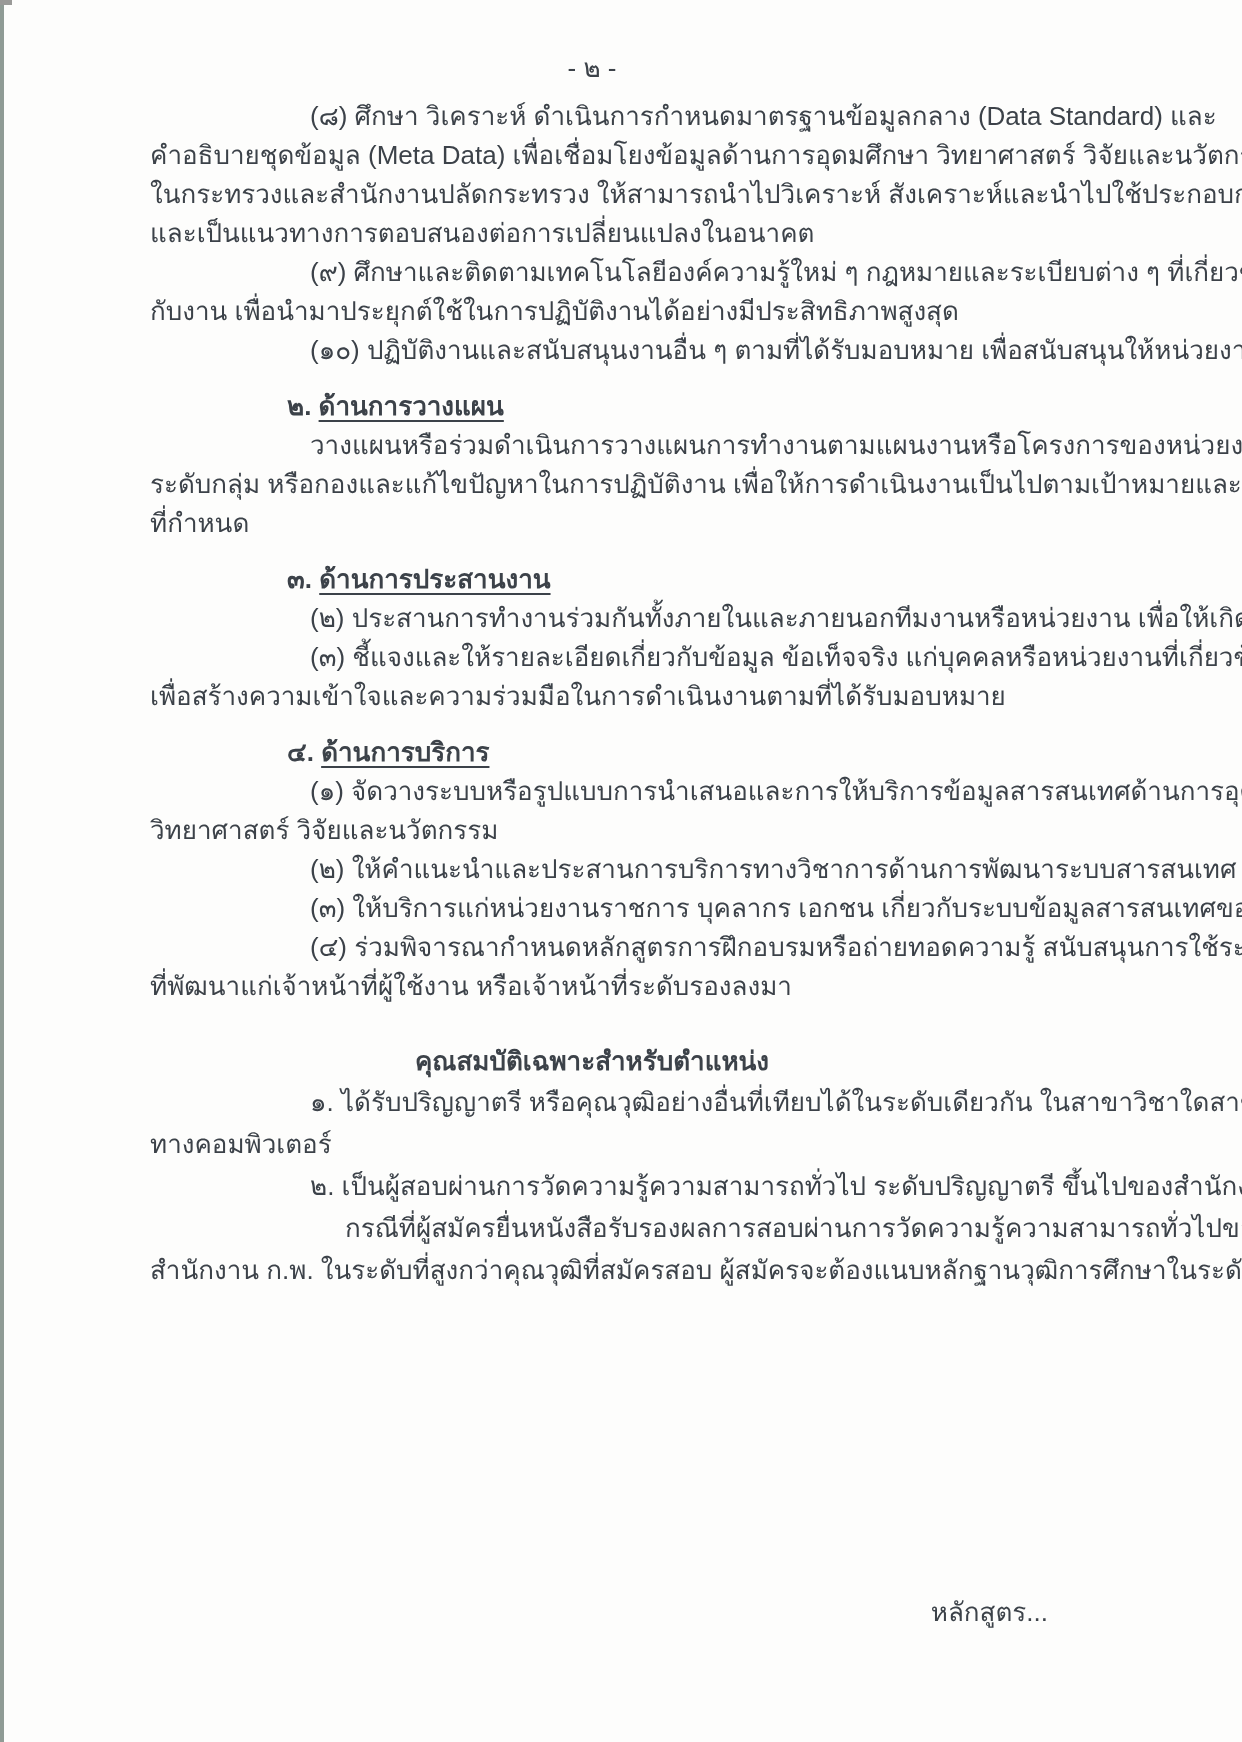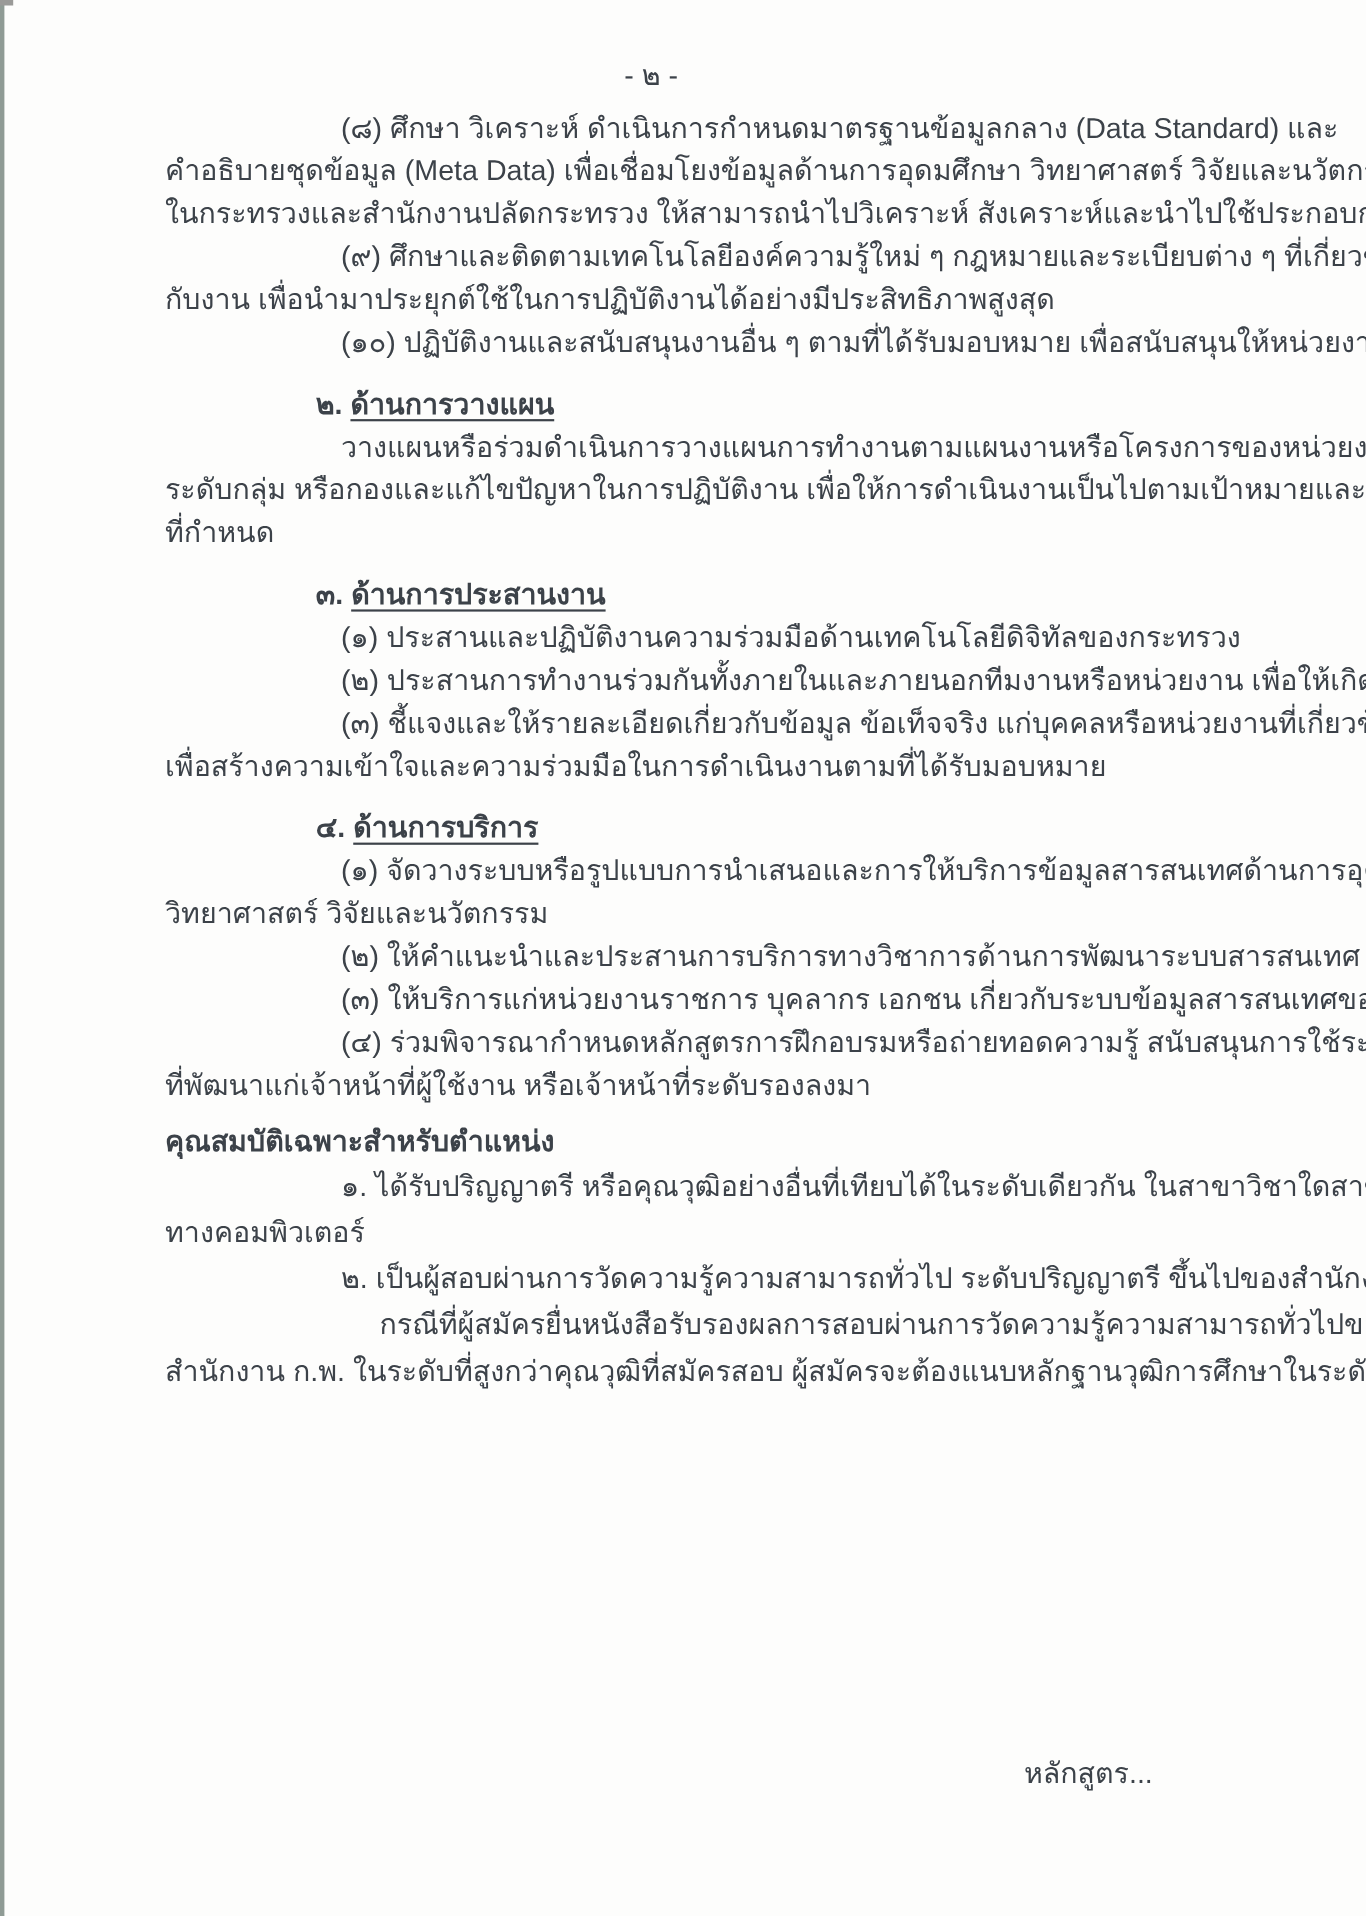--- a/index.html
+++ b/index.html
@@ -57,22 +57,23 @@
     margin-top: 17px;
     margin-left: 137px;
     font-weight: 700;
   }
   .h-title {
     text-decoration: underline;
     text-decoration-thickness: 2px;
     text-underline-offset: 5px;
   }
   .block-heading {
-    margin-top: 12px;
+    margin-top: 36px;
     font-weight: 700;
+    text-align: center;
   }
   .wide { line-height: 42px; }
   .footer-note {
     position: absolute;
     top: 1594px;
     right: 194px;
     font-size: 26px;
     line-height: 36px;
   }
 </style>
@@ -81,38 +82,36 @@
 
 <div class="page">
   <div class="scan-line"></div>
   <div class="corner-speck"></div>
   <div class="page-number">- ๒ -</div>
   <div class="content" id="doc-content">
       <div class="para">
         <div class="line indent-item">(๘) ศึกษา วิเคราะห์ ดำเนินการกำหนดมาตรฐานข้อมูลกลาง (Data Standard) และ</div>
         <div class="line">คำอธิบายชุดข้อมูล (Meta Data) เพื่อเชื่อมโยงข้อมูลด้านการอุดมศึกษา วิทยาศาสตร์ วิจัยและนวัตกรรม</div>
         <div class="line">ในกระทรวงและสำนักงานปลัดกระทรวง ให้สามารถนำไปวิเคราะห์ สังเคราะห์และนำไปใช้ประกอบการตัดสินใจ</div>
+        <div class="line">และเป็นแนวทางการตอบสนองต่อการเปลี่ยนแปลงในอนาคต</div>
       </div>
       <div class="para">
         <div class="line indent-item">(๙) ศึกษาและติดตามเทคโนโลยีองค์ความรู้ใหม่ ๆ กฎหมายและระเบียบต่าง ๆ ที่เกี่ยวข้อง</div>
         <div class="line">กับงาน เพื่อนำมาประยุกต์ใช้ในการปฏิบัติงานได้อย่างมีประสิทธิภาพสูงสุด</div>
       </div>
       <div class="para">
         <div class="line indent-item">(๑๐) ปฏิบัติงานและสนับสนุนงานอื่น ๆ ตามที่ได้รับมอบหมาย เพื่อสนับสนุนให้หน่วยงาน</div>
       </div>
       <div class="heading"><span class="h-num">๒. </span><span class="h-title">ด้านการวางแผน</span></div>
       <div class="para">
         <div class="line indent-item">วางแผนหรือร่วมดำเนินการวางแผนการทำงานตามแผนงานหรือโครงการของหน่วยงาน</div>
         <div class="line">ระดับกลุ่ม หรือกองและแก้ไขปัญหาในการปฏิบัติงาน เพื่อให้การดำเนินงานเป็นไปตามเป้าหมายและผลสัมฤทธิ์</div>
         <div class="line">ที่กำหนด</div>
       </div>
       <div class="heading"><span class="h-num">๓. </span><span class="h-title">ด้านการประสานงาน</span></div>
-      <div class="para">
-        <div class="line indent-item">(๑) ประสานและปฏิบัติงานความร่วมมือด้านเทคโนโลยีดิจิทัลของกระทรวง</div>
-      </div>
       <div class="para">
         <div class="line indent-item">(๒) ประสานการทำงานร่วมกันทั้งภายในและภายนอกทีมงานหรือหน่วยงาน เพื่อให้เกิด</div>
       </div>
       <div class="para">
         <div class="line indent-item">(๓) ชี้แจงและให้รายละเอียดเกี่ยวกับข้อมูล ข้อเท็จจริง แก่บุคคลหรือหน่วยงานที่เกี่ยวข้อง</div>
         <div class="line">เพื่อสร้างความเข้าใจและความร่วมมือในการดำเนินงานตามที่ได้รับมอบหมาย</div>
       </div>
       <div class="heading"><span class="h-num">๔. </span><span class="h-title">ด้านการบริการ</span></div>
       <div class="para">
         <div class="line indent-item">(๑) จัดวางระบบหรือรูปแบบการนำเสนอและการให้บริการข้อมูลสารสนเทศด้านการอุดมศึกษา</div>

